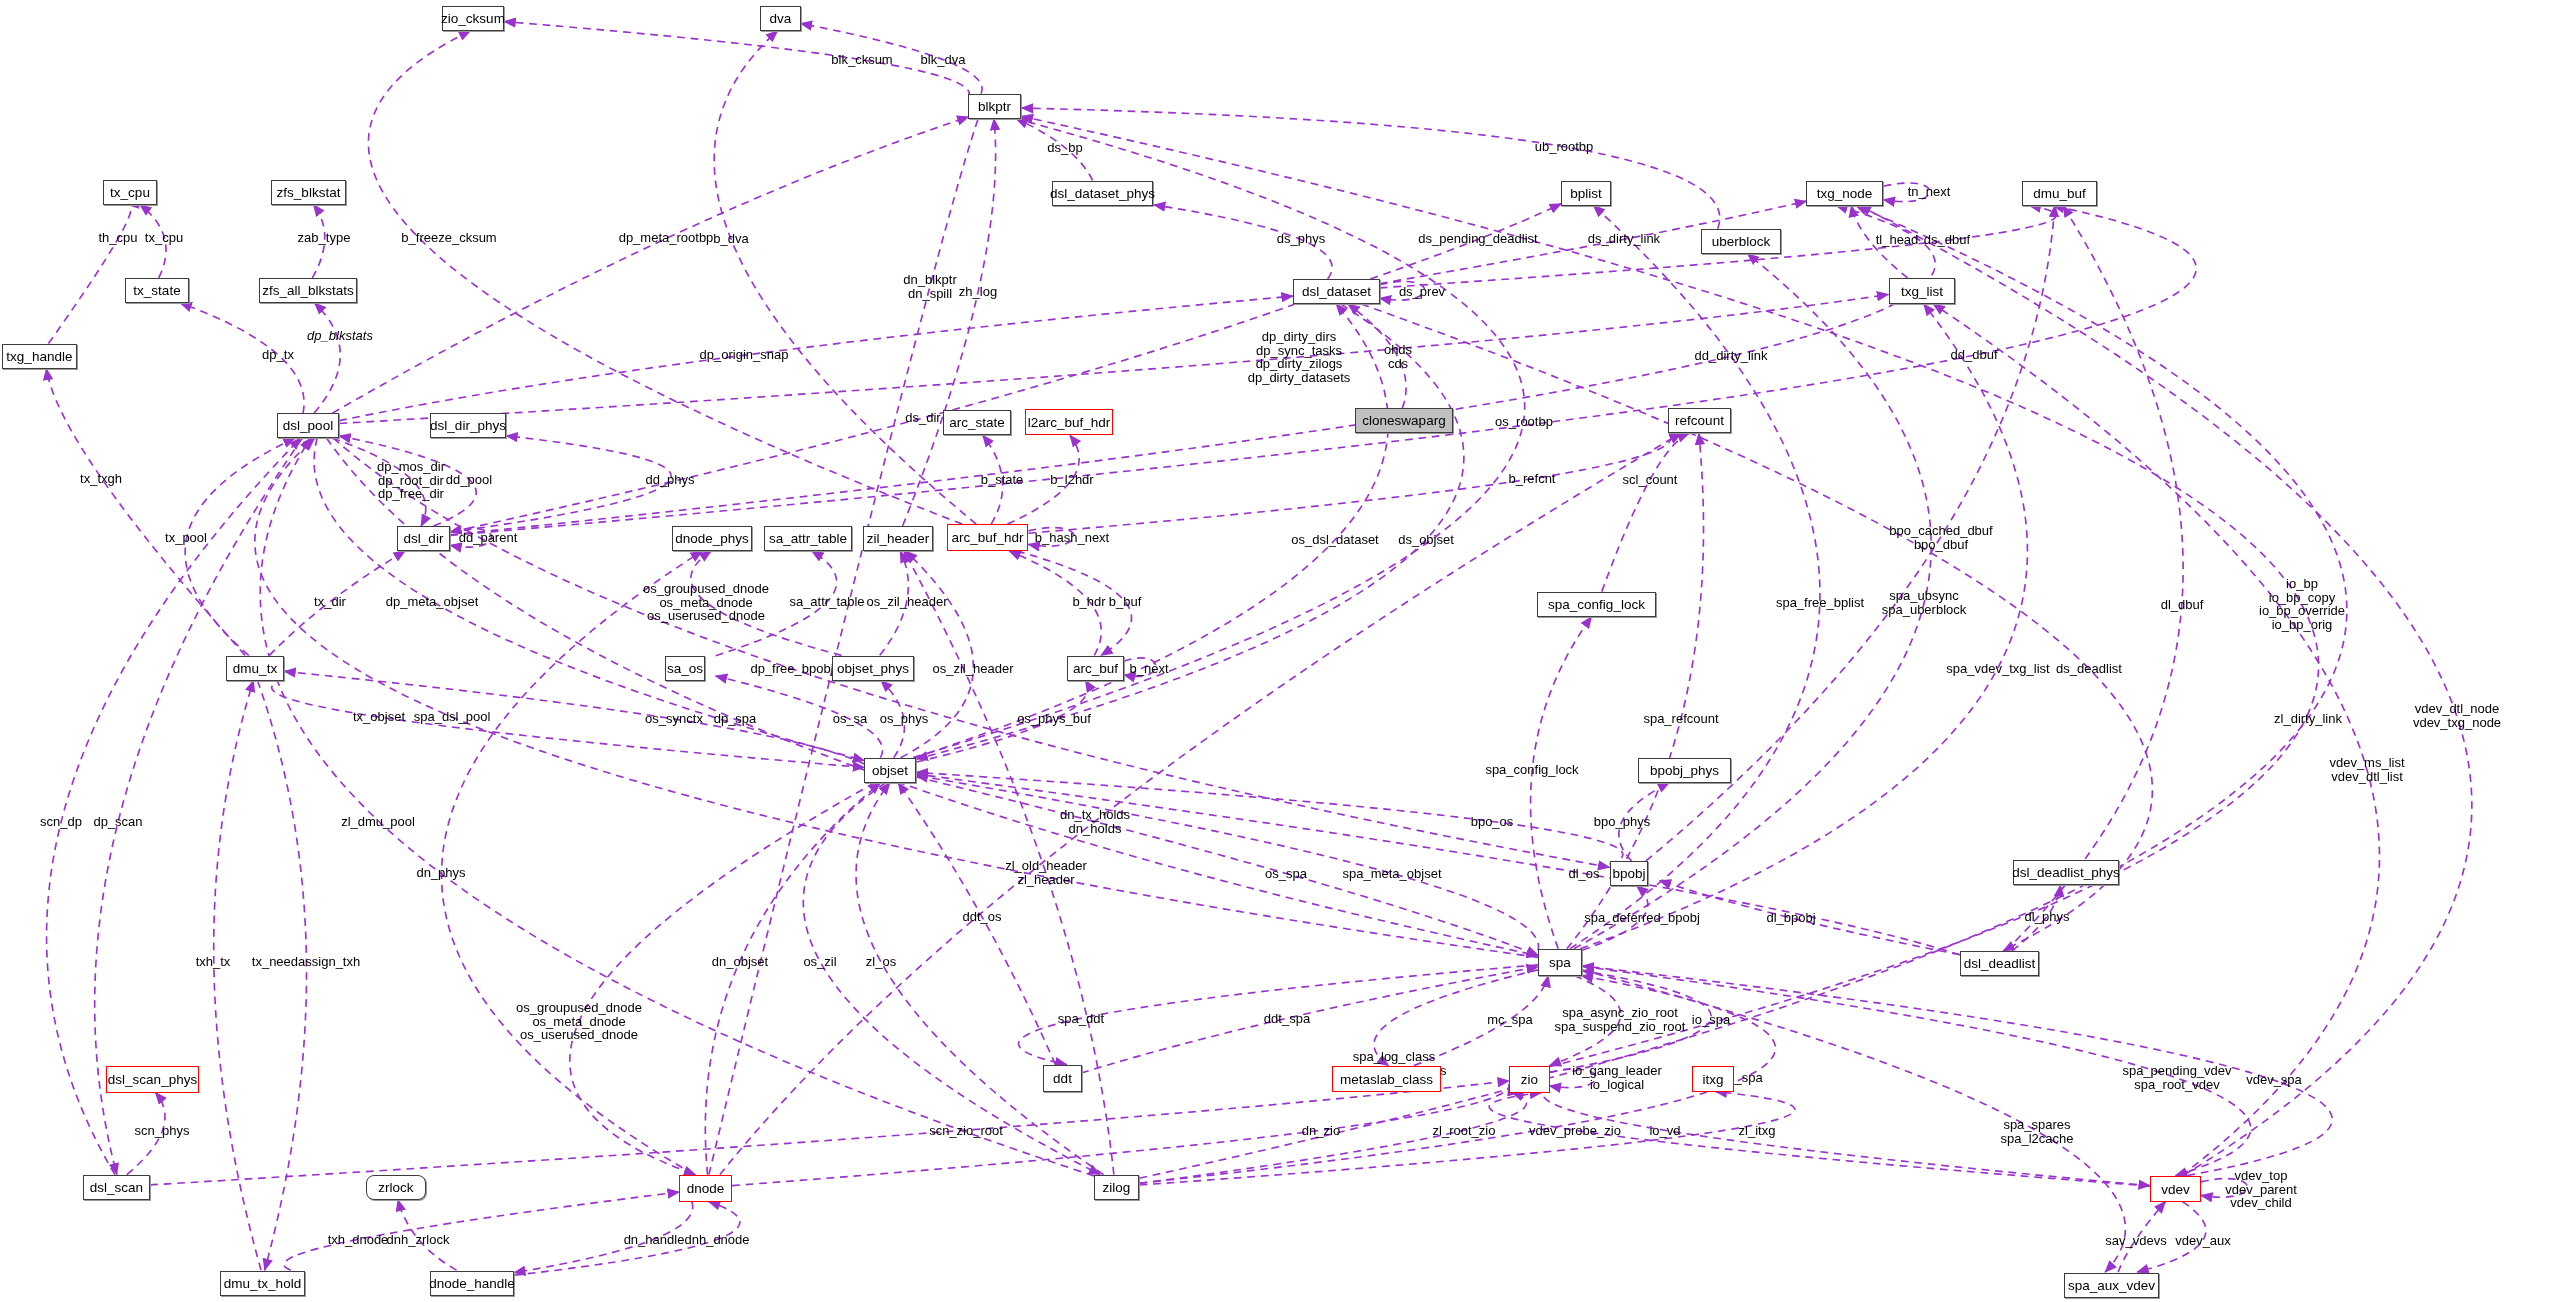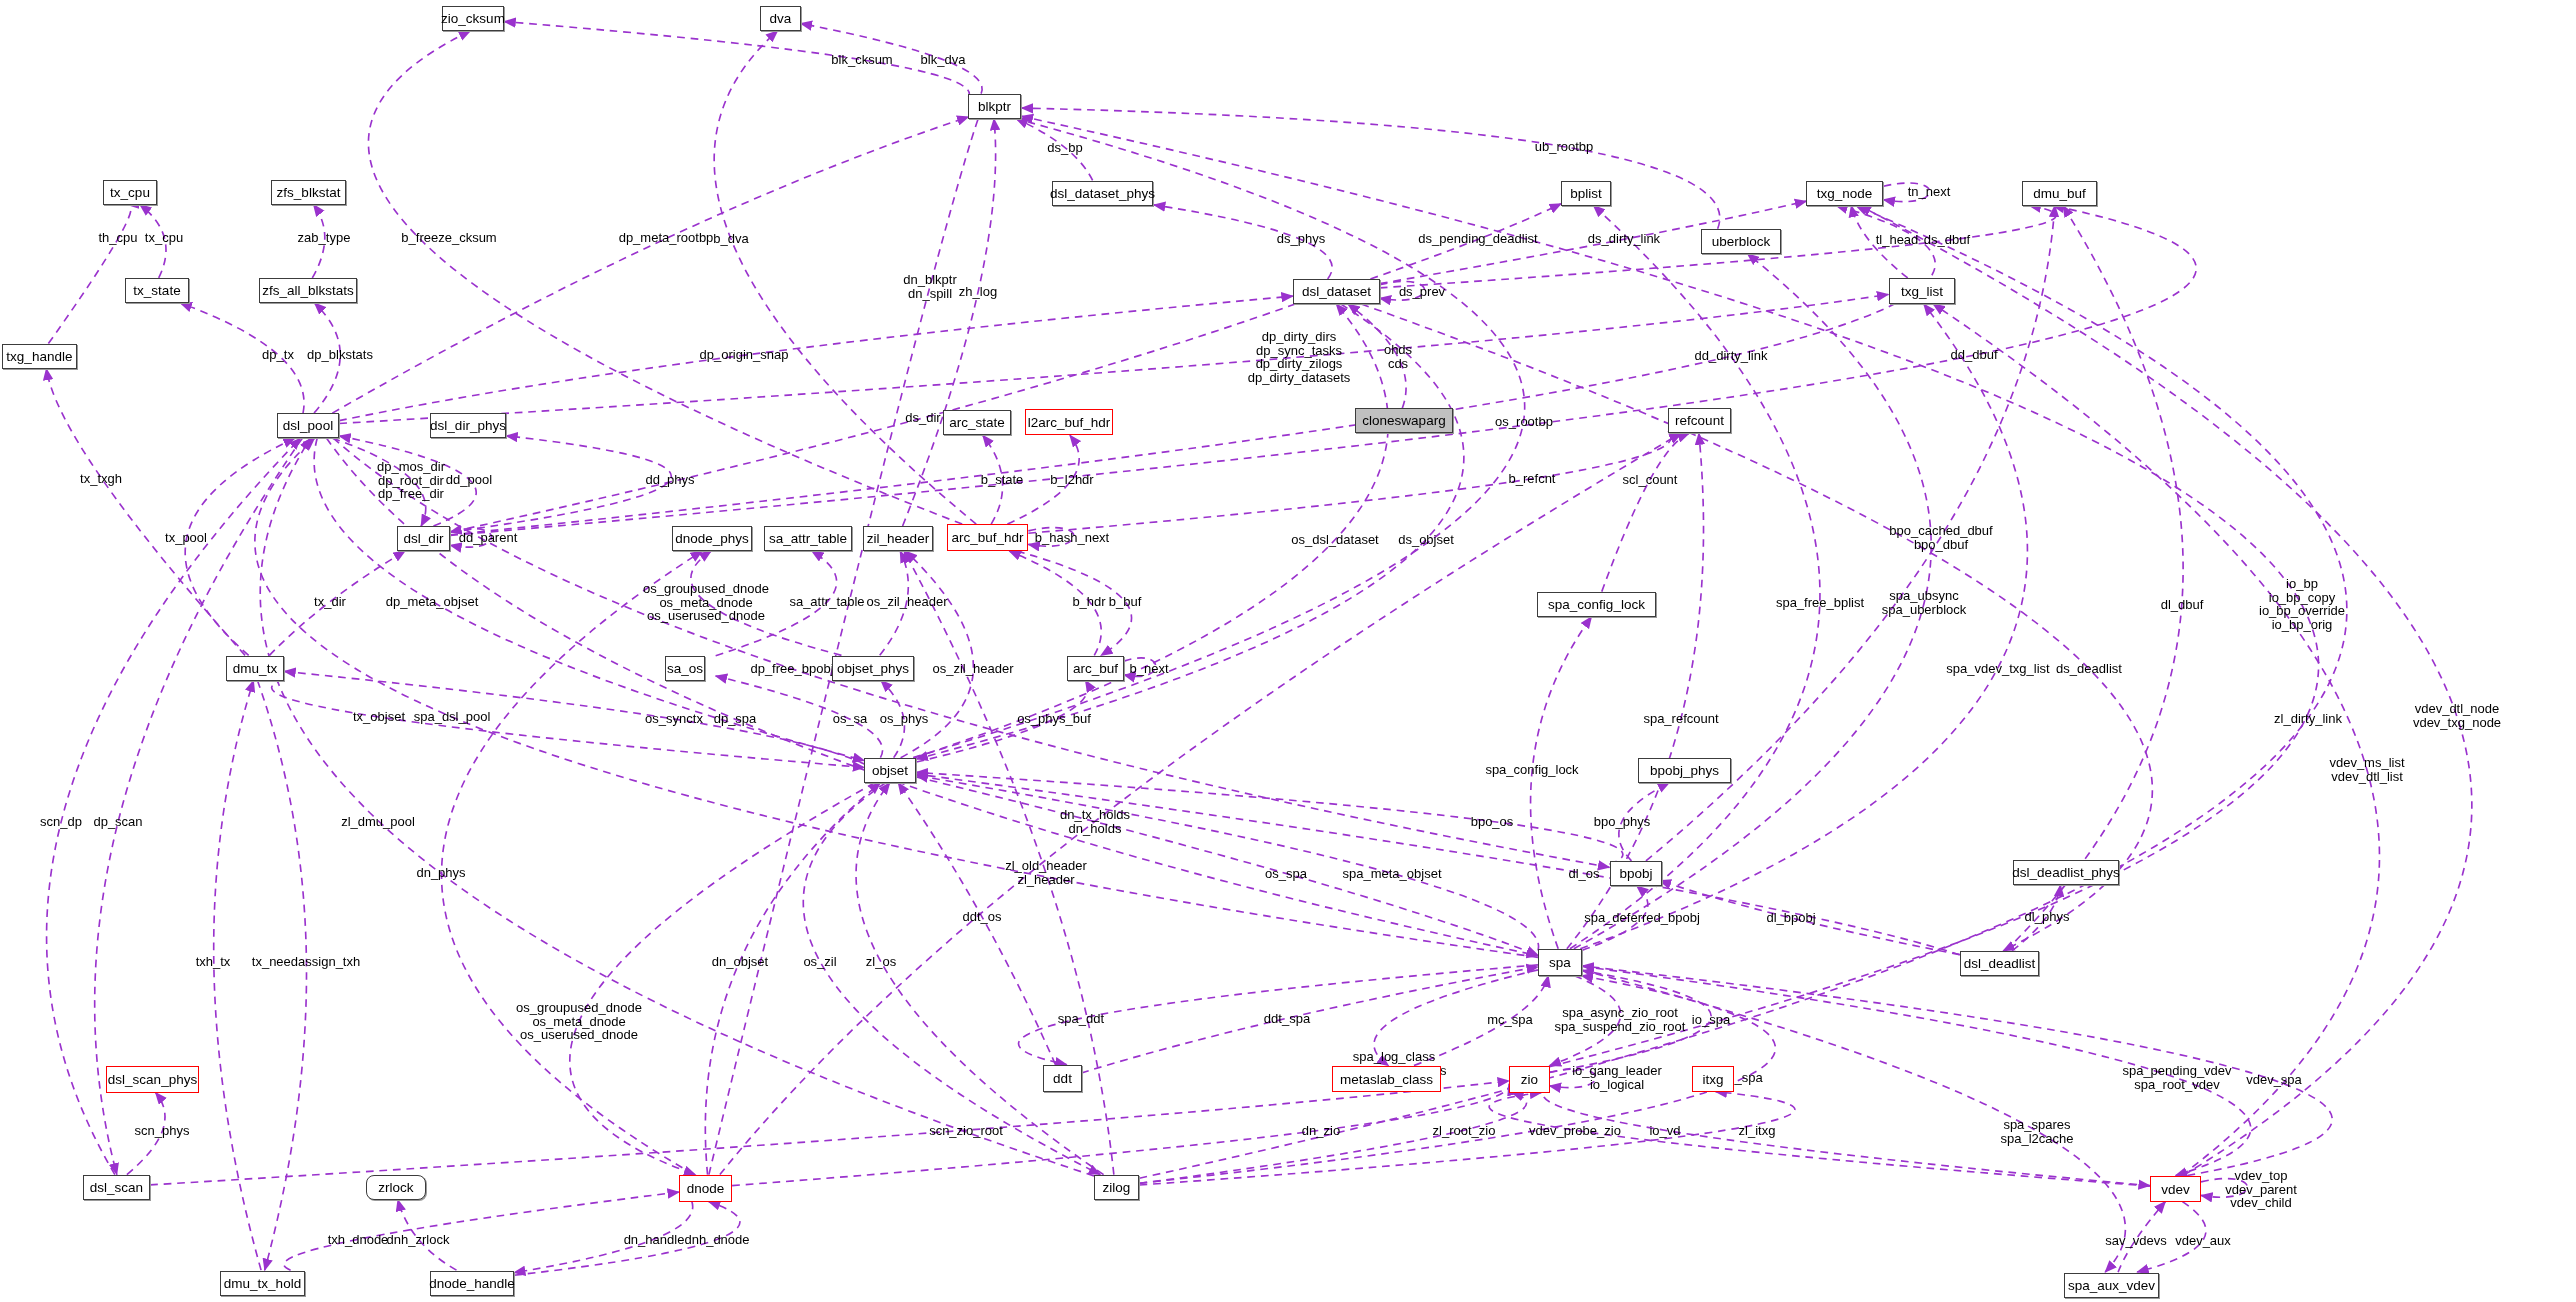--- a/index.html
+++ b/index.html
@@ -144,21 +144,21 @@
       <path d="M 155,1227.685616827743 Q 1141,1168.2042806272243 1563,1119.9058219178082" fill="none" stroke="#9a32cd" stroke-width="1.7" stroke-dasharray="8,6" marker-end="url(#arrow)"></path>
     </svg>
 <div class="elabel" style="left: 862px; top: 60px;">blk_cksum</div>
     <div class="elabel" style="left: 943px; top: 60px;">blk_dva</div>
     <div class="elabel" style="left: 419px; top: 238px; margin-left: 30px;">b_freeze_cksum</div>
     <div class="elabel" style="left: 731px; top: 239px;">b_dva</div>
     <div class="elabel" style="left: 118px; top: 238px;">th_cpu</div>
     <div class="elabel" style="left: 164px; top: 238px;">tx_cpu</div>
     <div class="elabel" style="left: 324px; top: 238px;">zab_type</div>
     <div class="elabel" style="left: 278px; top: 355px;">dp_tx</div>
-    <div class="elabel" style="left: 340px; top: 355px;">dp_blkstats</div>
+    <div class="elabel" style="left: 340px; top: 336px; font-style: italic;">dp_blkstats</div>
     <div class="elabel" style="left: 666px; top: 238px;">dp_meta_rootbp</div>
     <div class="elabel" style="left: 1065px; top: 148px;">ds_bp</div>
     <div class="elabel" style="left: 1564px; top: 147px;">ub_rootbp</div>
     <div class="elabel" style="left: 930px; top: 287px;">dn_blkptr
 dn_spill</div>
     <div class="elabel" style="left: 978px; top: 292px;">zh_log</div>
     <div class="elabel" style="left: 1524px; top: 422px;">os_rootbp</div>
     <div class="elabel" style="left: 2302px; top: 604px;">io_bp
 io_bp_copy
 io_bp_override
@@ -312,21 +312,21 @@
     <div class="node" style="left: 764px; top: 526px; width: 88px; height: 25px;">sa_attr_table</div>
     <div class="node" style="left: 863px; top: 526px; width: 70px; height: 25px;">zil_header</div>
     <div class="node red" style="left: 947px; top: 524px; width: 81px; height: 27px;">arc_buf_hdr</div>
     <div class="node" style="left: 1537px; top: 592px; width: 119px; height: 25px;">spa_config_lock</div>
     <div class="node" style="left: 226px; top: 656px; width: 58px; height: 25px;">dmu_tx</div>
     <div class="node" style="left: 665px; top: 656px; width: 40px; height: 25px; text-align: right;">sa_os</div>
     <div class="node" style="left: 832px; top: 656px; width: 82px; height: 25px;">objset_phys</div>
     <div class="node" style="left: 1067px; top: 656px; width: 57px; height: 25px;">arc_buf</div>
     <div class="node" style="left: 1638px; top: 758px; width: 93px; height: 25px;">bpobj_phys</div>
     <div class="node" style="left: 864px; top: 758px; width: 52px; height: 25px;">objset</div>
-    <div class="node" style="left: 1610px; top: 861px; width: 52px; height: 25px;">bpobj</div>
+    <div class="node" style="left: 1610px; top: 861px; width: 38px; height: 25px;">bpobj</div>
     <div class="node" style="left: 2013px; top: 860px; width: 106px; height: 25px;">dsl_deadlist_phys</div>
     <div class="node" style="left: 1538px; top: 949px; width: 44px; height: 27px;">spa</div>
     <div class="node" style="left: 1960px; top: 951px; width: 79px; height: 25px;">dsl_deadlist</div>
     <div class="node" style="left: 1043px; top: 1065px; width: 39px; height: 27px;">ddt</div>
     <div class="node red" style="left: 1332px; top: 1066px; width: 109px; height: 26px;">metaslab_class</div>
     <div class="node red" style="left: 1509px; top: 1066px; width: 41px; height: 27px;">zio</div>
     <div class="node red" style="left: 1692px; top: 1066px; width: 42px; height: 26px;">itxg</div>
     <div class="node red" style="left: 106px; top: 1066px; width: 93px; height: 27px;">dsl_scan_phys</div>
     <div class="node" style="left: 83px; top: 1175px; width: 67px; height: 25px;">dsl_scan</div>
     <div class="node" style="left: 366px; top: 1175px; width: 60px; height: 25px; border-radius: 8px;">zrlock</div>

